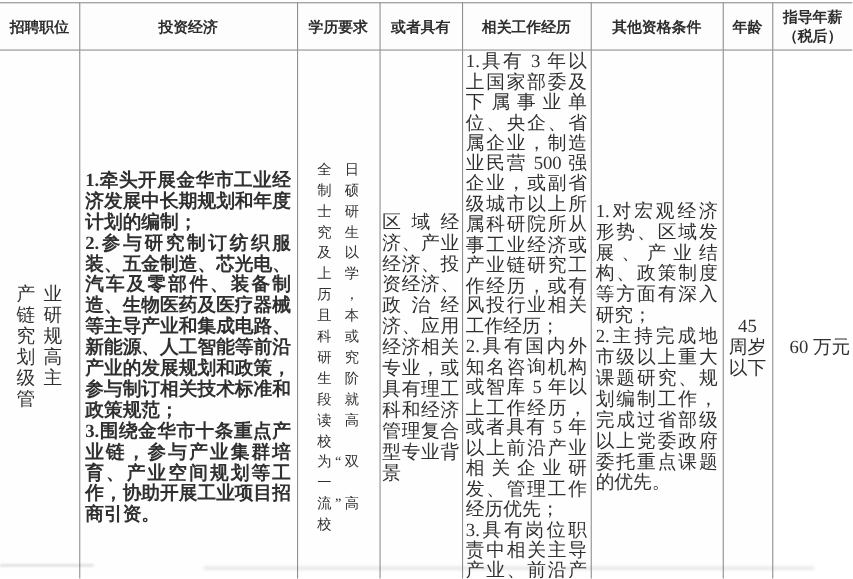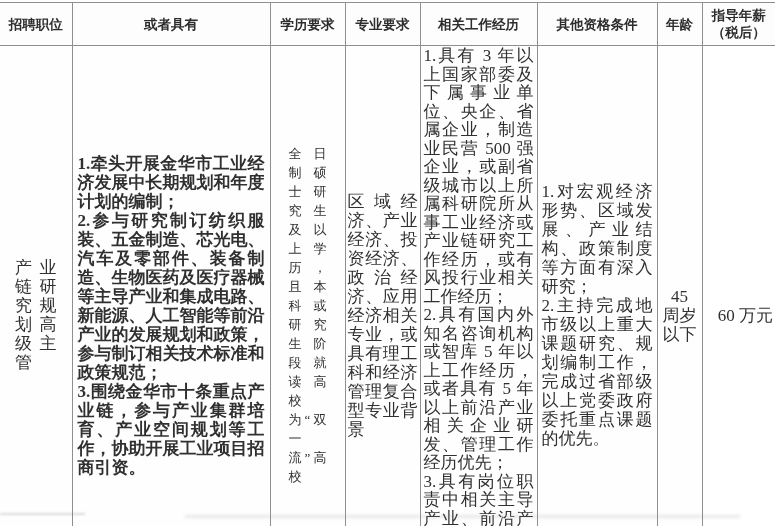--- a/index.html
+++ b/index.html
@@ -76,23 +76,23 @@
       <col style="width:75px">
       <col style="width:75px">
       <col style="width:117px">
       <col style="width:120px">
       <col style="width:45px">
       <col style="width:73px">
     </colgroup>
     <thead>
       <tr>
         <th>招聘职位</th>
+        <th>投资经济</th>
+        <th>学历要求</th>
         <th>或者具有</th>
-        <th>学历要求</th>
-        <th>专业要求</th>
         <th>相关工作经历</th>
         <th>其他资格条件</th>
         <th>年龄</th>
         <th>指导年薪
 （税后）</th>
       </tr>
     </thead>
     <tbody>
       <tr class="data-row">
         <td class="c-pos just">

